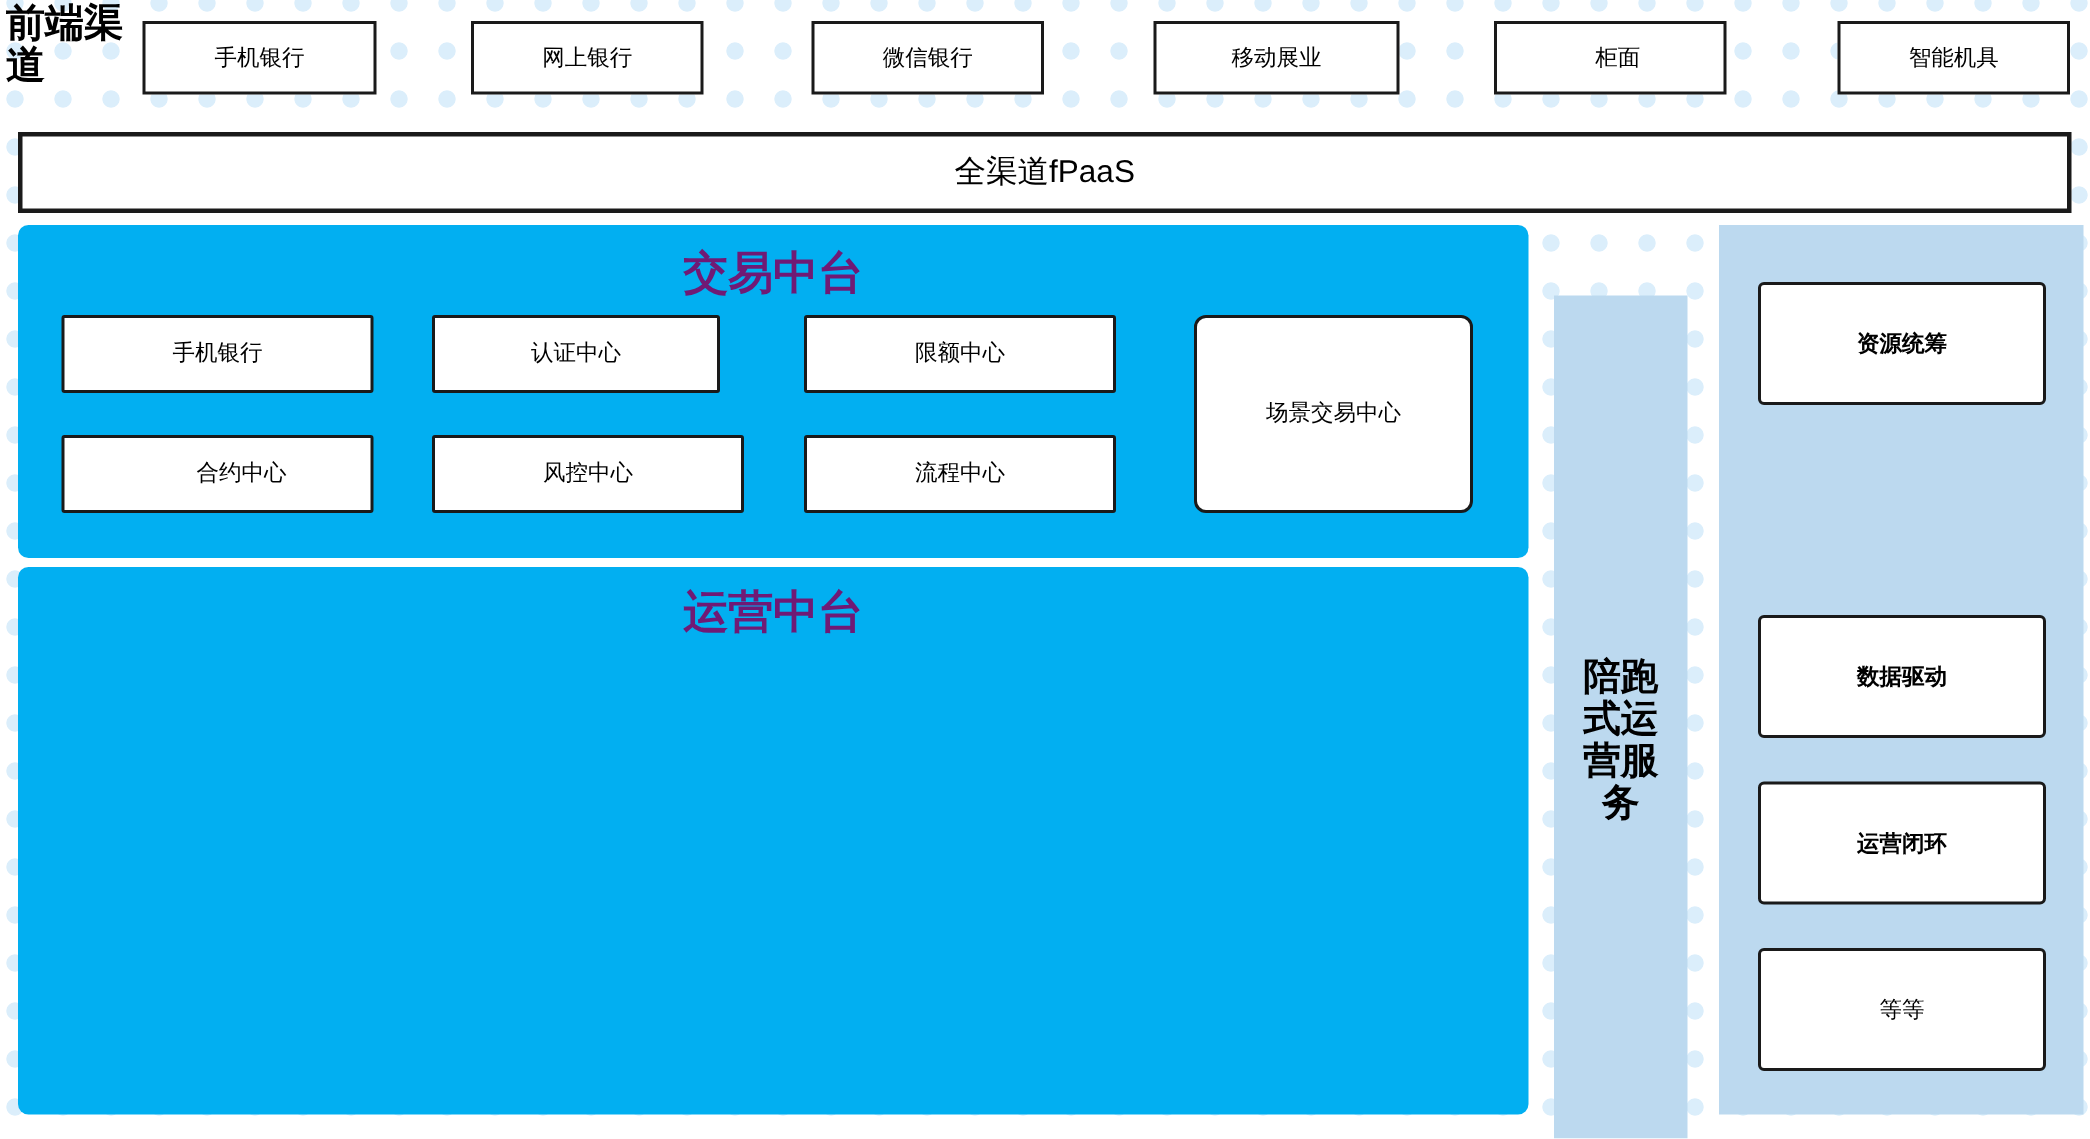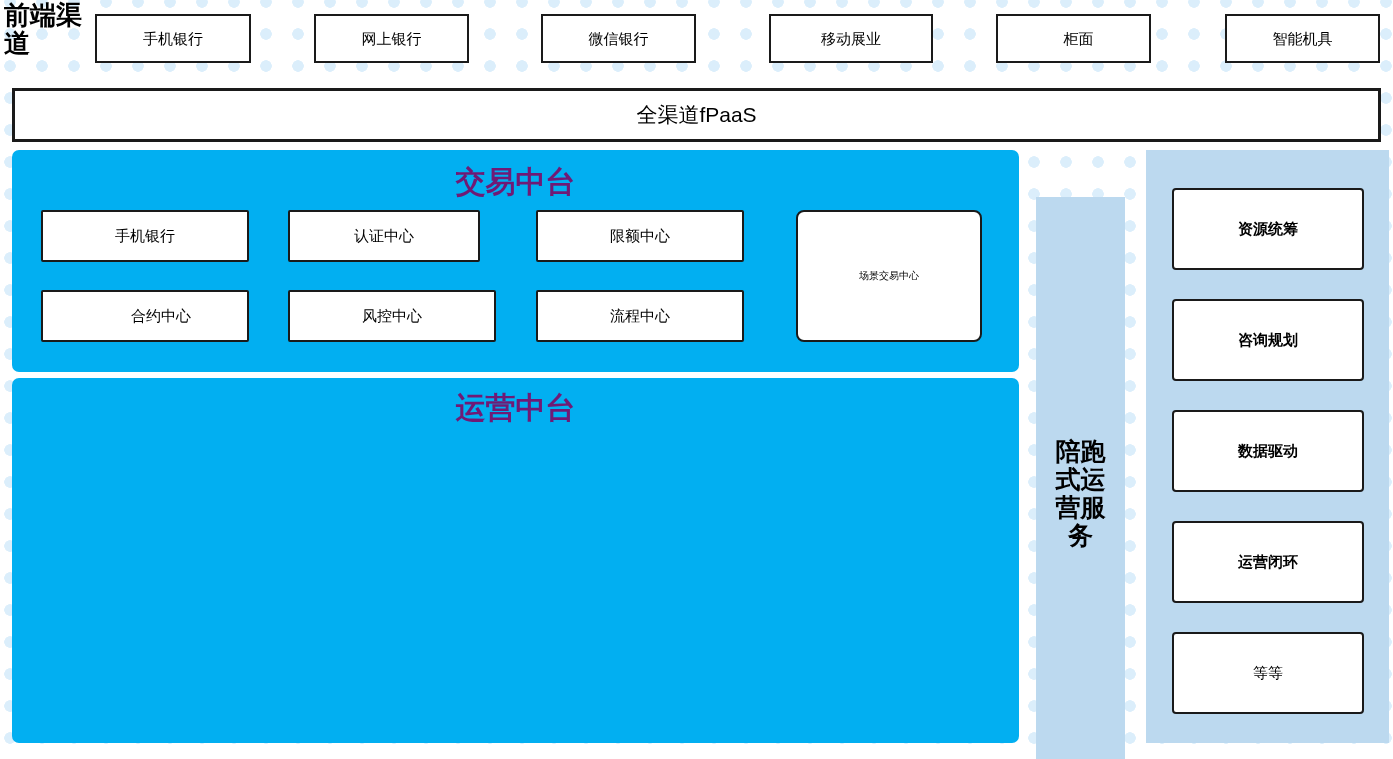--- a/index.html
+++ b/index.html
@@ -83,21 +83,21 @@
   }
 
   #trade-panel { left: 12px; top: 150px; width: 1007px; height: 222px; }
   #trade-panel .panel-title { top: 12px; }
 
   #ops-panel { left: 12px; top: 378px; width: 1007px; height: 365px; }
   #ops-panel .panel-title { top: 10px; }
 
   
   .trade-card { height: 52px; font-size: 15px; border-radius: 2px; }
-  .trade-big  { border-radius: 8px; font-size: 10px; }
+  .trade-big  { border-radius: 8px; font-size: 15px; }
 
   
   #service-column {
     position: absolute;
     left: 1036px;
     top: 150px;
     width: 89px;
     height: 593px;
     background: #bcd9ef;
     display: flex;
@@ -176,19 +176,18 @@
     <div id="ops-groups"></div>
 
   </div>
 
   <div id="service-column">
     <div class="vtext">陪跑式运营服务</div>
   </div>
 
   <div id="right-panel">
       <div class="right-card" style="top: 38px;">资源统筹</div>
-      <div class="right-card" style="top: 149px;">咨询规划</div>
       <div class="right-card" style="top: 260px;">数据驱动</div>
       <div class="right-card" style="top: 371px;">运营闭环</div>
       <div class="right-card plain" style="top: 482px;">等等</div>
     </div>
 
 </div>
 
 </body></html>

